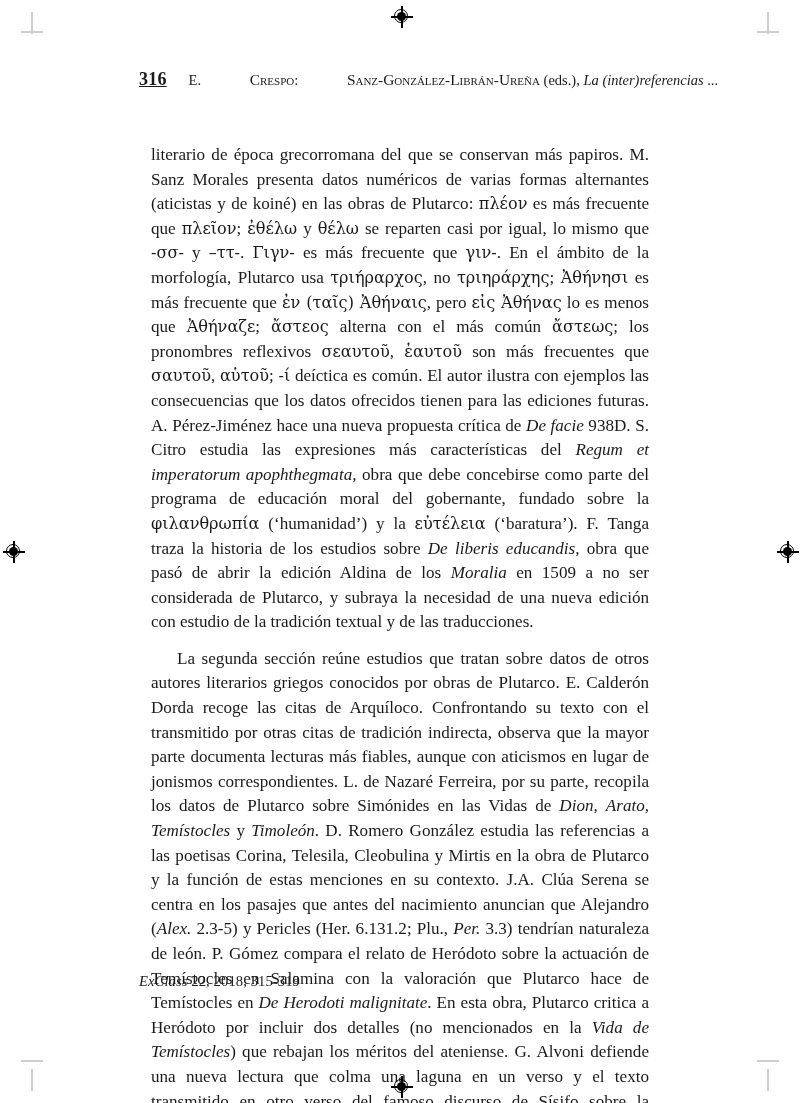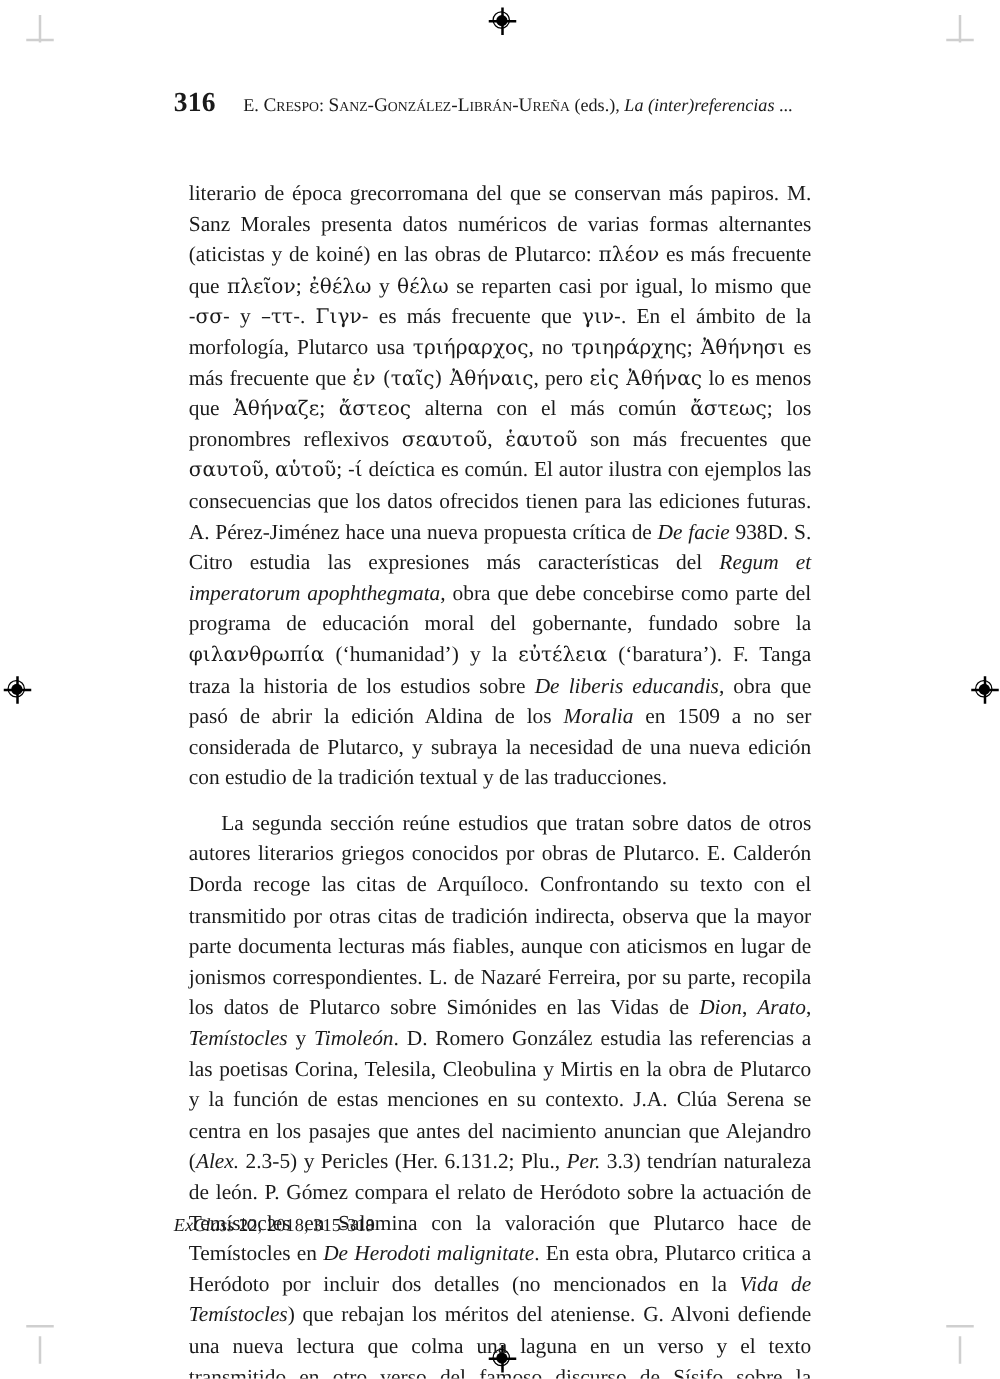--- a/index.html
+++ b/index.html
@@ -76,30 +76,32 @@
     position: absolute;
     left: 139px;
     top: 70px;
     width: 522px;
     font-size: 14.5px;
     line-height: 1.1;
     white-space: nowrap;
     color: #1a1a1a;
   }
   .folio {
-    font-size: 22px;
+    font-size: 18px;
     font-weight: 600;
     letter-spacing: 0.2px;
+    text-decoration: underline;
   }
   .head-text {
     margin-left: 22px;
   }
   .sc {
     font-variant: small-caps;
     font-size: 15.4px;
+    margin-left: 45px;
   }
   .head-title {
     font-style: italic;
   }
 
   
   .body-text {
     position: absolute;
     left: 139px;
     top: 131px;

